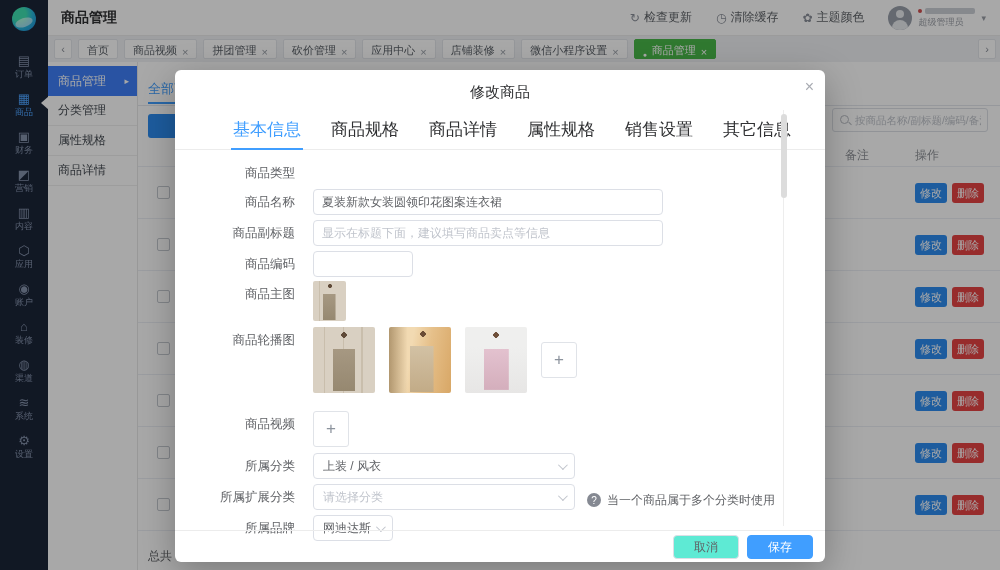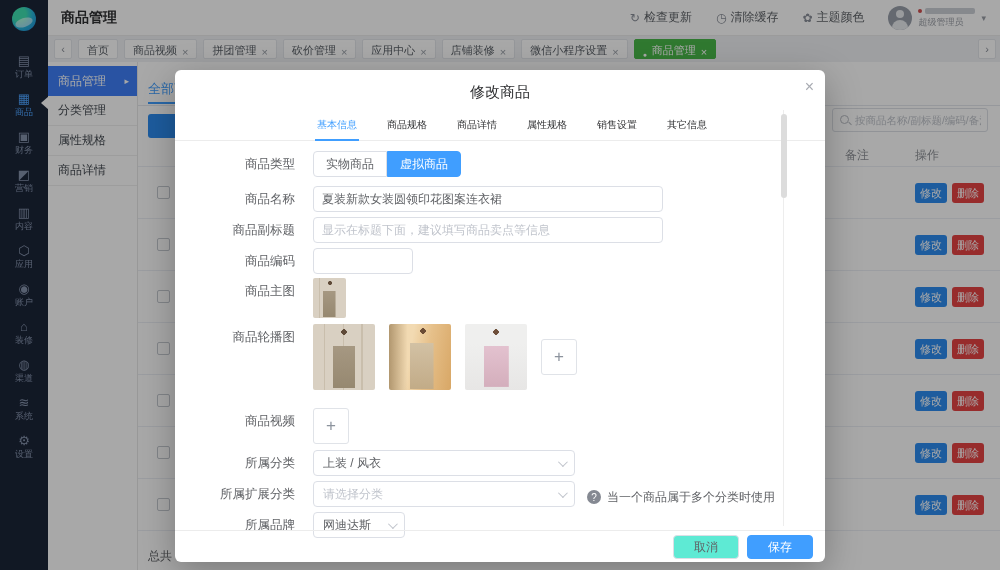--- a/index.html
+++ b/index.html
@@ -92,21 +92,21 @@
   .mini-btn.delete { background:#e64444; }
   .total-label { position:absolute; left:10px; top:486px; font-size:12px; color:#606266; }
   
   .overlay { position:absolute; inset:0; background:rgba(0,0,0,.34); z-index:10; }
   .modal { position:absolute; left:175px; top:70px; width:650px; height:492px; background:#fff;
     border-radius:6px; box-shadow:0 10px 36px rgba(0,0,0,.28); z-index:20; }
   .m-title { text-align:center; padding-top:13px; font-size:15px; color:#303133; font-weight:500; }
   .m-close { position:absolute; right:11px; top:9px; font-size:16px; color:#a8abb2; cursor:pointer; line-height:16px; }
   .m-tabs-wrap { border-bottom:1px solid #ececec; margin-top:10px; }
   .m-tabs { display:flex; justify-content:center; gap:26px; position:relative; left:12px; }
-  .m-tab { font-size:10px; color:#303133; padding:6px 2px 7px; cursor:pointer; border-bottom:2px solid transparent; margin-bottom:-1px; }
+  .m-tab { font-size:17px; color:#303133; padding:6px 2px 7px; cursor:pointer; border-bottom:2px solid transparent; margin-bottom:-1px; }
   .m-tab.active { color:#409eff; border-bottom-color:#409eff; }
   .m-body { padding-top:10px; }
   .frow { display:flex; margin-left:38px; }
   .flabel { width:82px; min-width:82px; text-align:right; margin-right:18px; font-size:12.5px;
     color:#606266; padding-top:6px; line-height:14px; }
   .mb3{margin-bottom:9px} .mb4{margin-bottom:4px} .mb5{margin-bottom:5px} .mb6{margin-bottom:6px} .mb18{margin-bottom:18px}
   .btn-group { display:flex; height:26px; }
   .tbtn { height:26px; padding:0 12px; font-size:12px; font-family:inherit; cursor:pointer; line-height:24px; }
   .tbtn.physical { background:#fff; border:1px solid #dcdfe6; border-radius:4px 0 0 4px; color:#606266; }
   .tbtn.virtual { background:#409eff; border:1px solid #409eff; border-radius:0 4px 4px 0; color:#fff; }
@@ -140,21 +140,21 @@
       radial-gradient(circle, #6e4f3a 45%, transparent 52%),
       linear-gradient(#e3c2cf, #d4aebc),
       linear-gradient(180deg, #efefee 0 30%, #e7e6e5 100%);
     background-size:8px 8px, 40% 62%, 100% 100%;
     background-position:50% 7%, 50% 88%, 0 0;
     background-repeat:no-repeat; }
   .plus-box { width:36px; height:36px; border:1px solid #e0e3e8; border-radius:3px; background:#fff;
     display:flex; align-items:center; justify-content:center; color:#8c939d; font-size:17px; cursor:pointer; }
   .select { height:26px; border:1px solid #dcdfe6; border-radius:4px; background:#fff; display:flex;
     align-items:center; padding:0 9px; cursor:pointer; }
-  .w232 { width:262px; } .w80 { width:92px; }
+  .w232 { width:262px; } .w80 { width:80px; }
   .sel-text { font-size:12px; color:#606266; }
   .sel-text.ph { color:#c0c4cc; }
   .chev { width:7px; height:7px; border-right:1.3px solid #c0c4cc; border-bottom:1.3px solid #c0c4cc;
     transform:rotate(45deg) translateY(-2px); margin-left:auto; flex:none; }
   .help { display:flex; align-items:center; gap:6px; margin-left:12px; padding-top:6px; }
   .qmark { width:14px; height:14px; border-radius:50%; background:#858992; color:#fff; font-size:10px;
     display:flex; align-items:center; justify-content:center; flex:none; }
   .help-text { font-size:12px; color:#606266; }
   .m-scroll-track { position:absolute; right:41px; top:40px; width:1px; height:416px; background:#ededed; }
   .m-scroll-thumb { position:absolute; right:38px; top:44px; width:6px; height:84px; border-radius:3px; background:#dcdcdc; cursor:pointer; }
@@ -383,24 +383,20 @@
         <span class="m-tab">商品详情</span>
         <span class="m-tab">属性规格</span>
         <span class="m-tab">销售设置</span>
         <span class="m-tab">其它信息</span>
       </div>
     </div>
 
     <div class="m-body">
       <div class="frow mb3">
         <div class="flabel">商品类型</div>
-        <div class="btn-group">
-          <button class="tbtn physical">实物商品</button>
-          <button class="tbtn virtual">虚拟商品</button>
-        </div>
       </div>
       <div class="frow mb5">
         <div class="flabel">商品名称</div>
         <input class="inp w350" value="夏装新款女装圆领印花图案连衣裙" style="">
       </div>
       <div class="frow mb5">
         <div class="flabel">商品副标题</div>
         <input class="inp w350" placeholder="显示在标题下面，建议填写商品卖点等信息" style="">
       </div>
       <div class="frow mb4">

